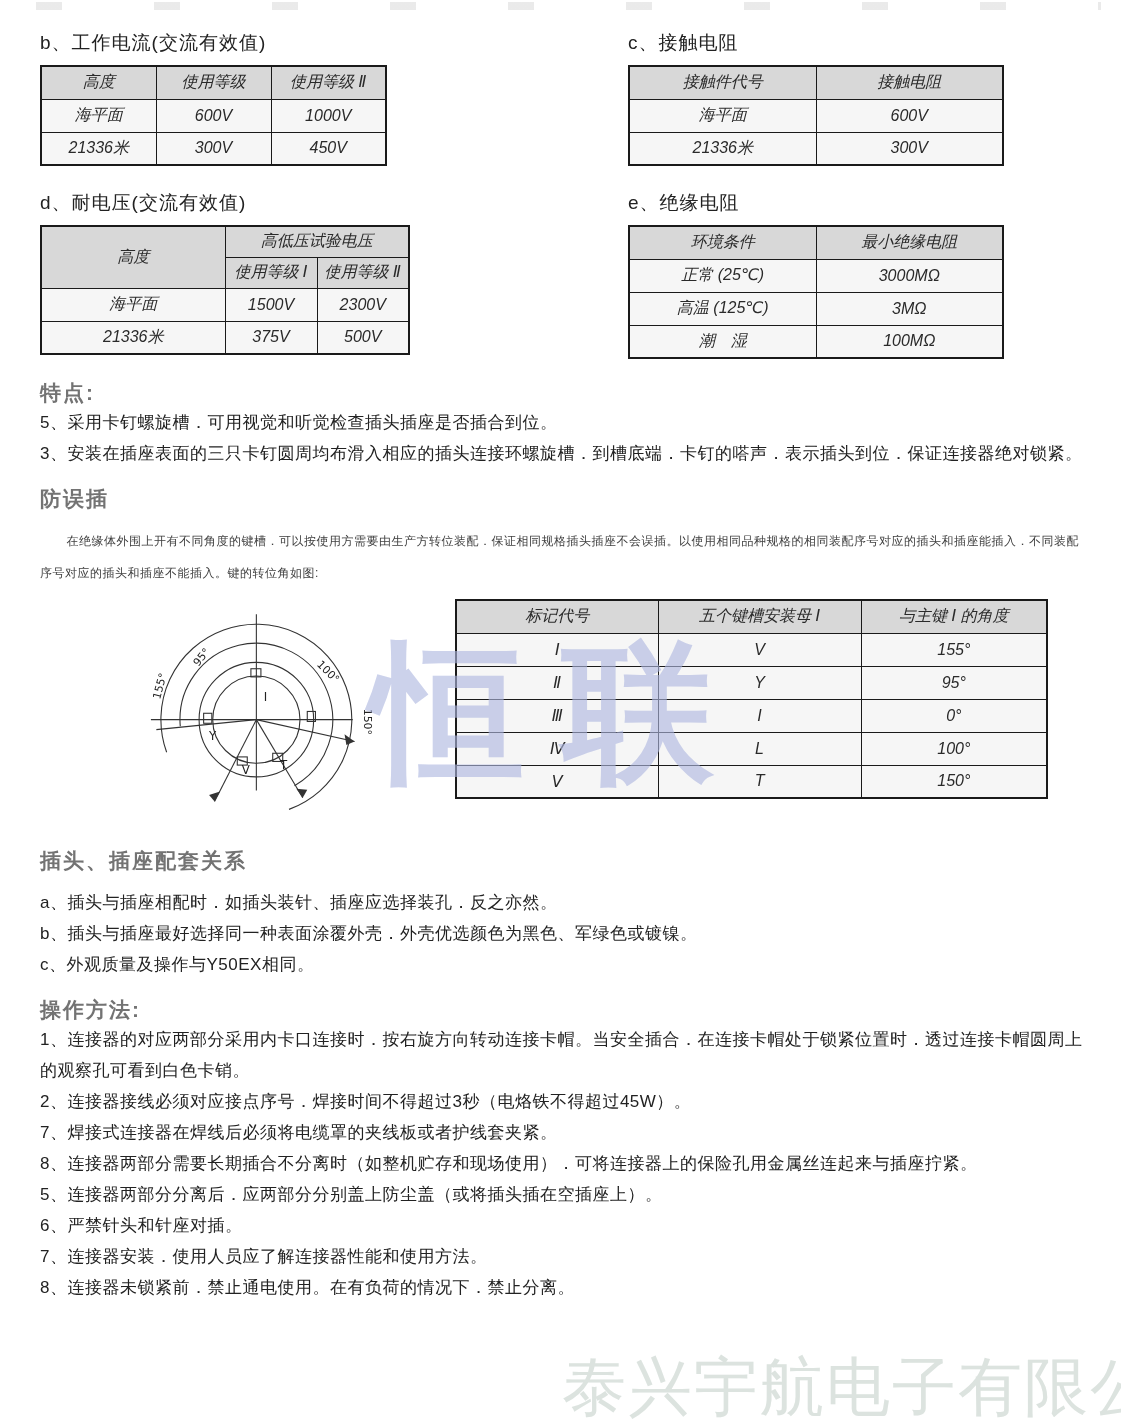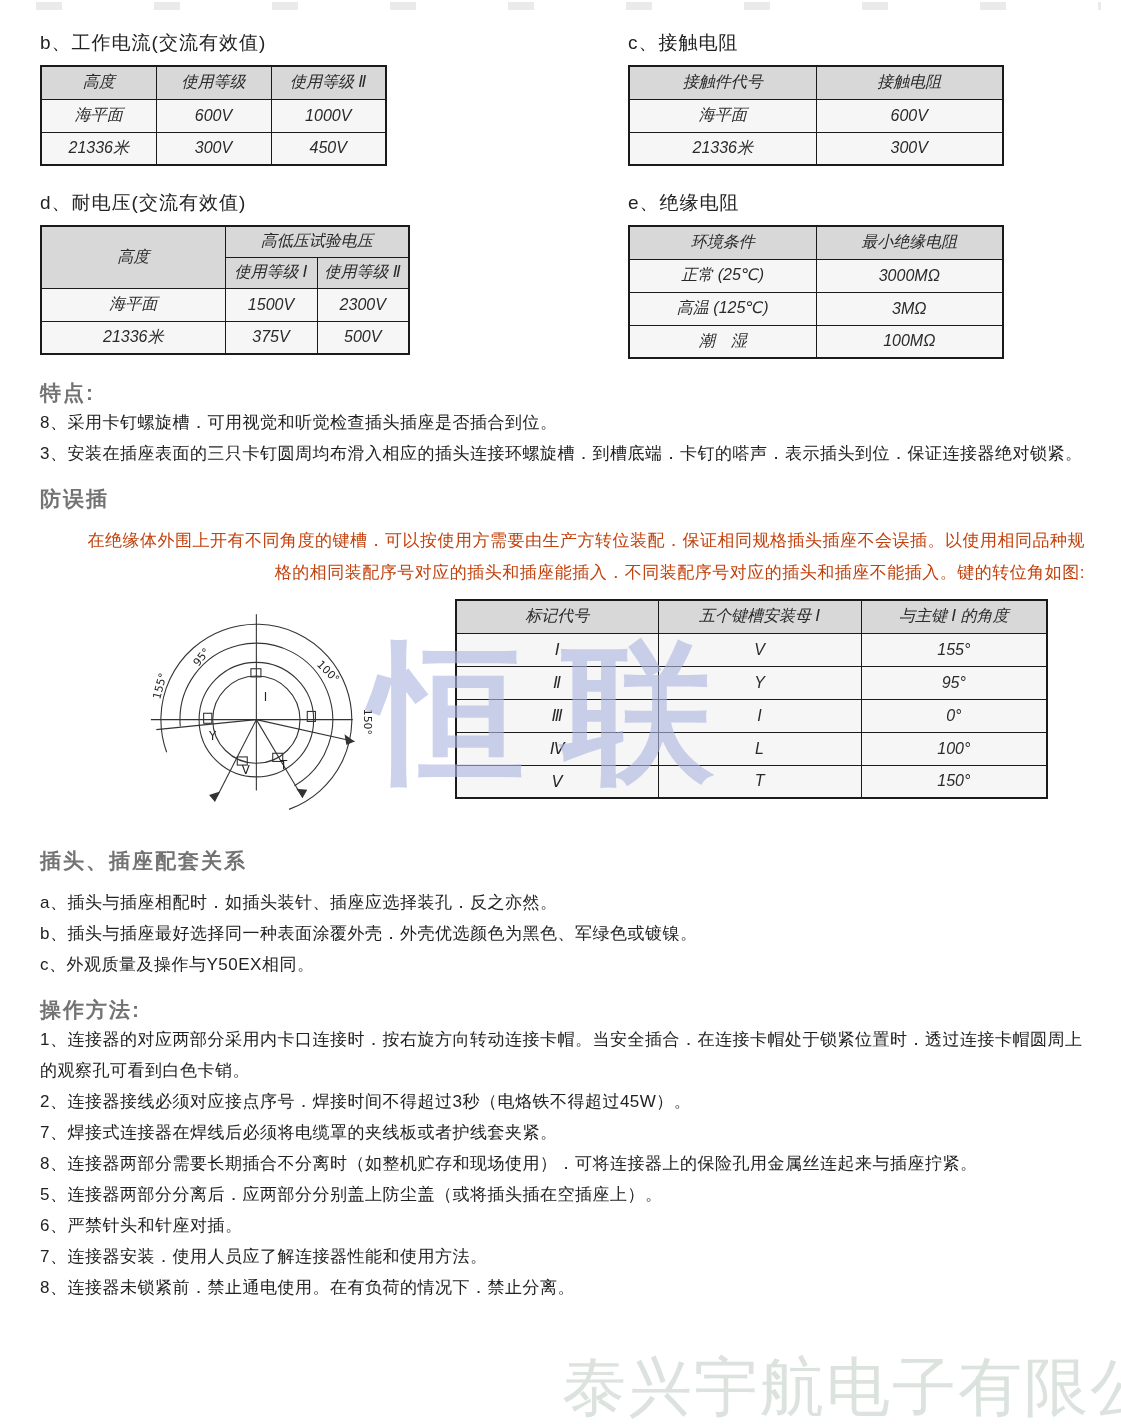--- a/index.html
+++ b/index.html
@@ -43,21 +43,21 @@
   .tbl-key { width:593px; }
   .tbl-key td { height:35px; }
   .tbl-key td:nth-child(1){ width:200px; }
   .tbl-key td:nth-child(2){ width:201px; }
   .tbl-key td:nth-child(3){ width:184px; }
 
   .gap24 { height:24px; } .gap20 { height:20px; } .gap16 { height:16px; } .gap12 { height:12px; }
 
   .h-bold { font-size:21px; font-weight:bold; letter-spacing:2px; color:#737373; }
   .body-item { font-size:17px; line-height:31px; letter-spacing:.5px; color:#222; }
-  .para { font-size:17px; line-height:32px; letter-spacing:.5px; color:#c2410c; text-indent:2.2em;text-align:right; }
+  .para { font-size:12px; line-height:32px; letter-spacing:.5px; color:#404040; text-indent:2.2em; }
 
   .key-row { display:flex; align-items:flex-start; margin-top:10px; }
   .diagram-wrap { width:415px; padding-left:80px; padding-top:6px; }
   svg text { font-family:"DejaVu Sans",sans-serif; }
 
   .wm-center {
     position:absolute; left:372px; top:612px;
     font-size:152px; font-weight:bold;
     letter-spacing:38px; white-space:nowrap;
     color:#aeb7e0; opacity:.62;
@@ -175,21 +175,21 @@
             <td>100MΩ</td>
           </tr>
         </tbody>
           </table>
       </div>
     </div>
 
     <div class="gap20"></div>
 
     <div class="h-bold">特点:</div>
-    <div class="body-item">8、采用卡钉螺旋槽．可用视觉和听觉检查插头插座是否插合到位。</div>
+    <div class="body-item">5、采用卡钉螺旋槽．可用视觉和听觉检查插头插座是否插合到位。</div>
     <div class="body-item">3、安装在插座表面的三只卡钉圆周均布滑入相应的插头连接环螺旋槽．到槽底端．卡钉的嗒声．表示插头到位．保证连接器绝对锁紧。</div>
 
     <div class="gap16"></div>
 
     <div class="h-bold">防误插</div>
     <div class="gap12"></div>
     <div class="para">在绝缘体外围上开有不同角度的键槽．可以按使用方需要由生产方转位装配．保证相同规格插头插座不会误插。以使用相同品种规格的相同装配序号对应的插头和插座能插入．不同装配序号对应的插头和插座不能插入。键的转位角如图:</div>
 
     <div class="key-row">
       <div class="diagram-wrap">

